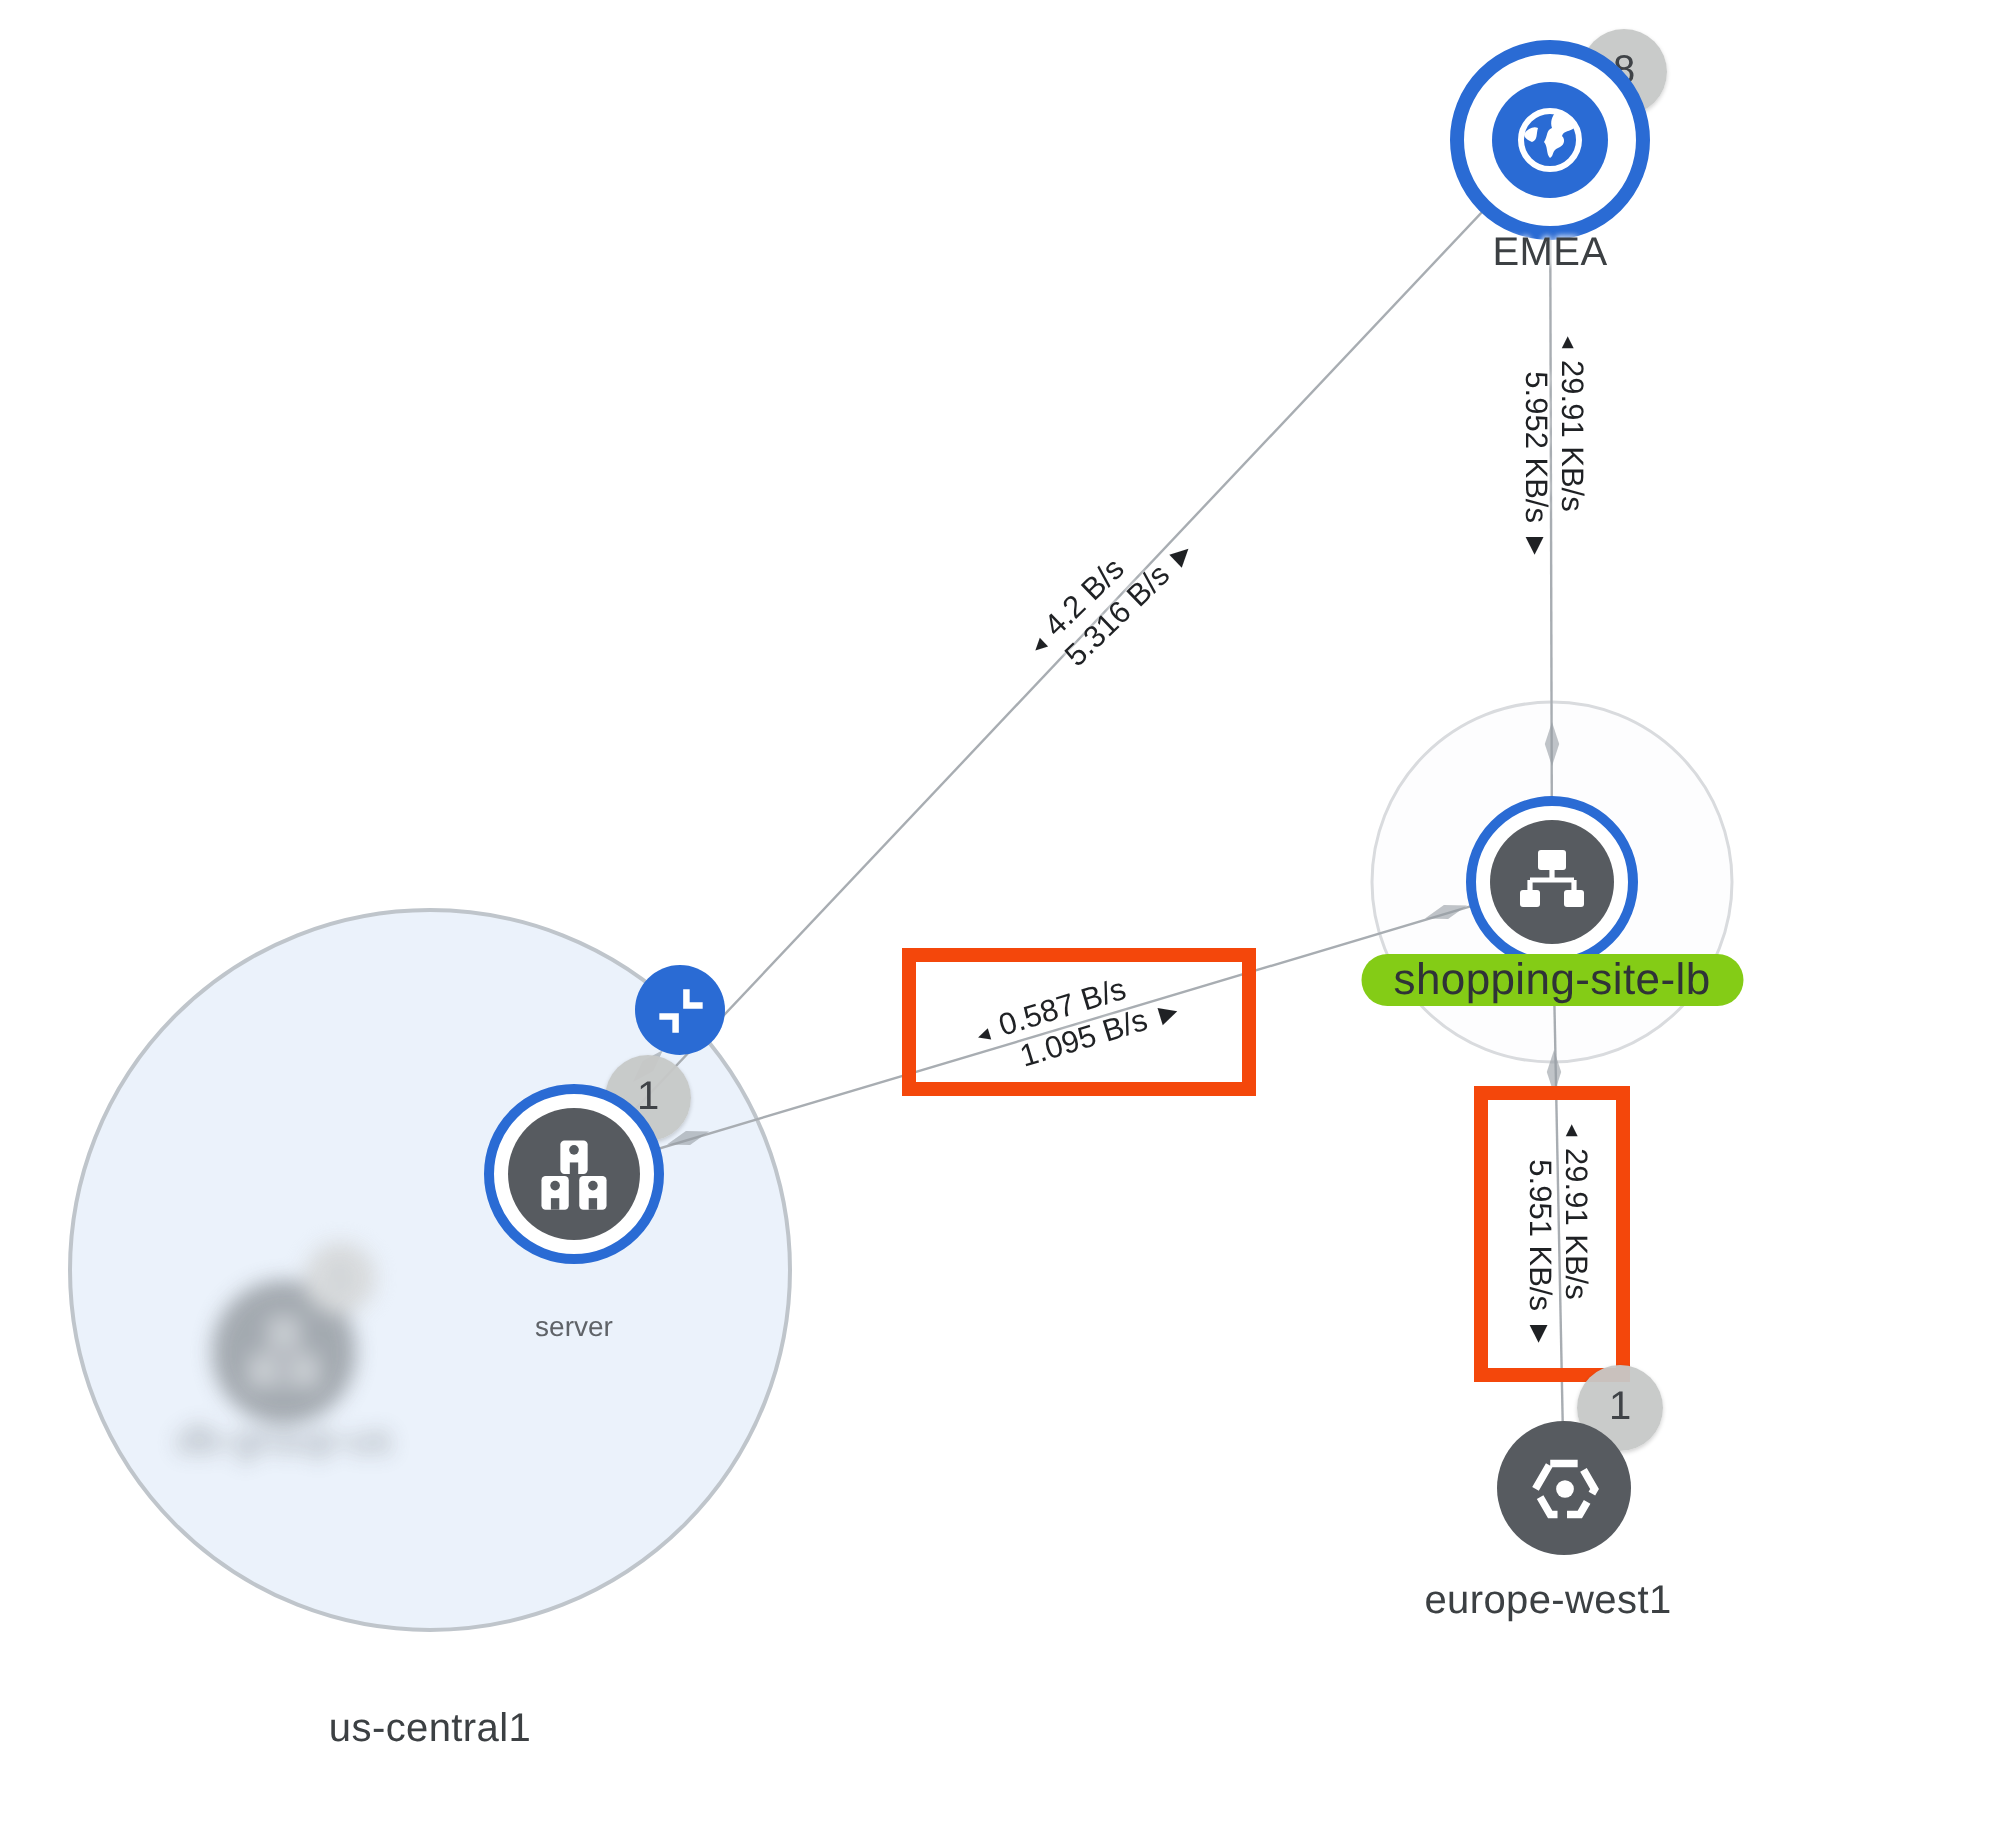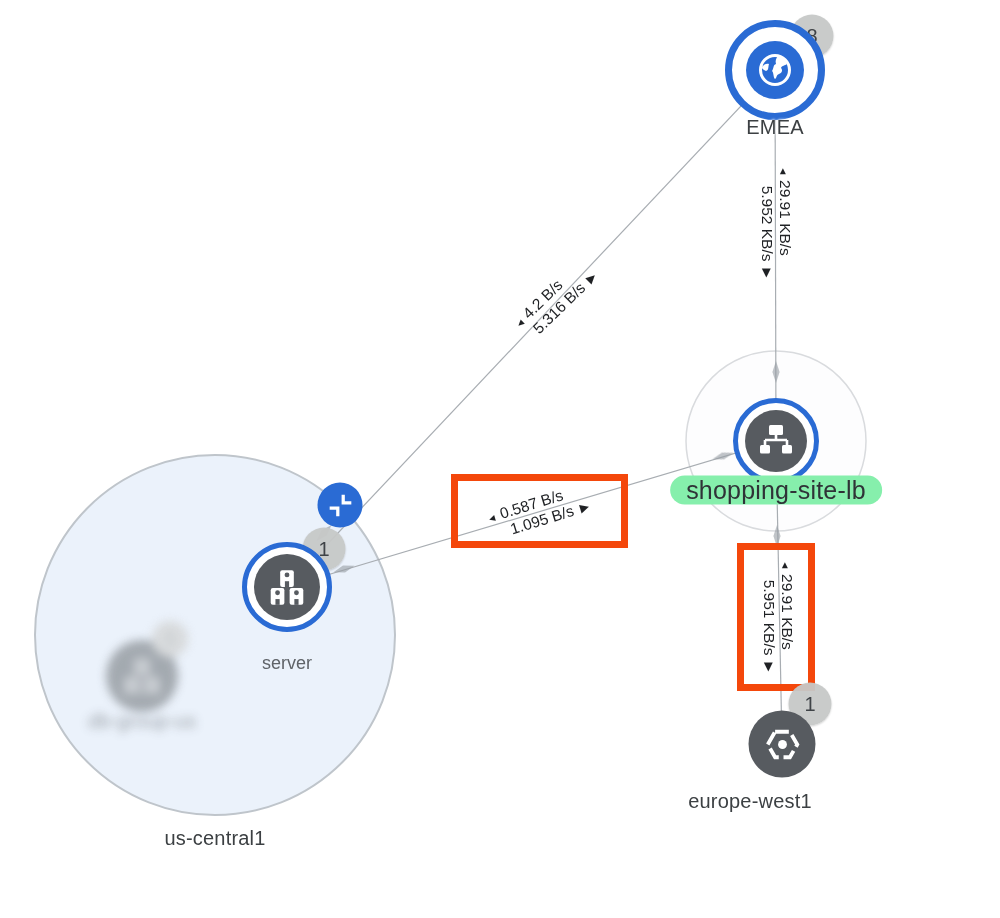--- a/index.html
+++ b/index.html
@@ -25,28 +25,28 @@
   .badge{
     width:43px;height:43px;border-radius:50%;background:rgba(198,200,199,.95);
     color:#3f4347;font-size:20px;font-weight:500;display:flex;align-items:center;justify-content:center;
     box-shadow:0 1px 2px rgba(0,0,0,.18);z-index:4;
   }
   .expand-btn{
     width:45px;height:45px;border-radius:50%;background:#2a6bd4;display:flex;align-items:center;justify-content:center;z-index:3;
   }
 
   .pill{
-    background:#86efac;border-radius:18px;padding:0 16px;font-size:25px;font-weight:500;
+    background:#84cc16;border-radius:18px;padding:0 16px;font-size:22px;font-weight:500;
     color:#2f3337;white-space:nowrap;z-index:6;letter-spacing:.2px;
   }
   .node-label{
     font-size:20px;font-weight:400;color:#3c4043;white-space:nowrap;z-index:6;letter-spacing:.2px;
     text-shadow:0 0 3px #fff,0 0 3px #fff;
   }
-  .sub-label{font-size:18px;font-weight:400;color:#5f6368;white-space:nowrap;z-index:6;}
+  .sub-label{font-size:14px;font-weight:400;color:#5f6368;white-space:nowrap;z-index:6;}
 
   
   .edge-label{
     display:flex;flex-direction:column;align-items:center;z-index:3;
     font-size:15.5px;line-height:16px;color:#1f2124;white-space:nowrap;
     text-shadow:0 0 3px #fff,0 0 3px #fff;
   }
   .edge-label .l1{transform:translateX(-11px);}
   .edge-label .l2{transform:translateX(11px);}
   .arr-in{font-size:10px;margin-right:4px;}
@@ -182,17 +182,17 @@
   </div>
   <div class="abs sub-label" style="left:287px;top:663px;">server</div>
 
   <div class="abs badge" style="left:810px;top:704px;">1</div>
   <div class="abs disk europe-disk" style="left:782px;top:744px;">
     <svg width="38" height="38" viewBox="-18 -18 36 36">
       <polygon points="-7,-12.1 7,-12.1 14,0 7,12.1 -7,12.1 -14,0" fill="none" stroke="#ffffff" stroke-width="3.6" stroke-dasharray="13 4.5"></polygon>
       <circle r="4.2" fill="#ffffff"></circle>
     </svg>
   </div>
-  <div class="abs node-label" style="left:750px;top:801px;">europe-west1</div>
+  <div class="abs node-label" style="left:774px;top:801px;">europe-west1</div>
 
-  <div class="abs node-label" style="left:215px;top:838px;">us-central1</div>
+  <div class="abs node-label" style="left:215px;top:865px;">us-central1</div>
 
 </div>
 
 </body></html>

